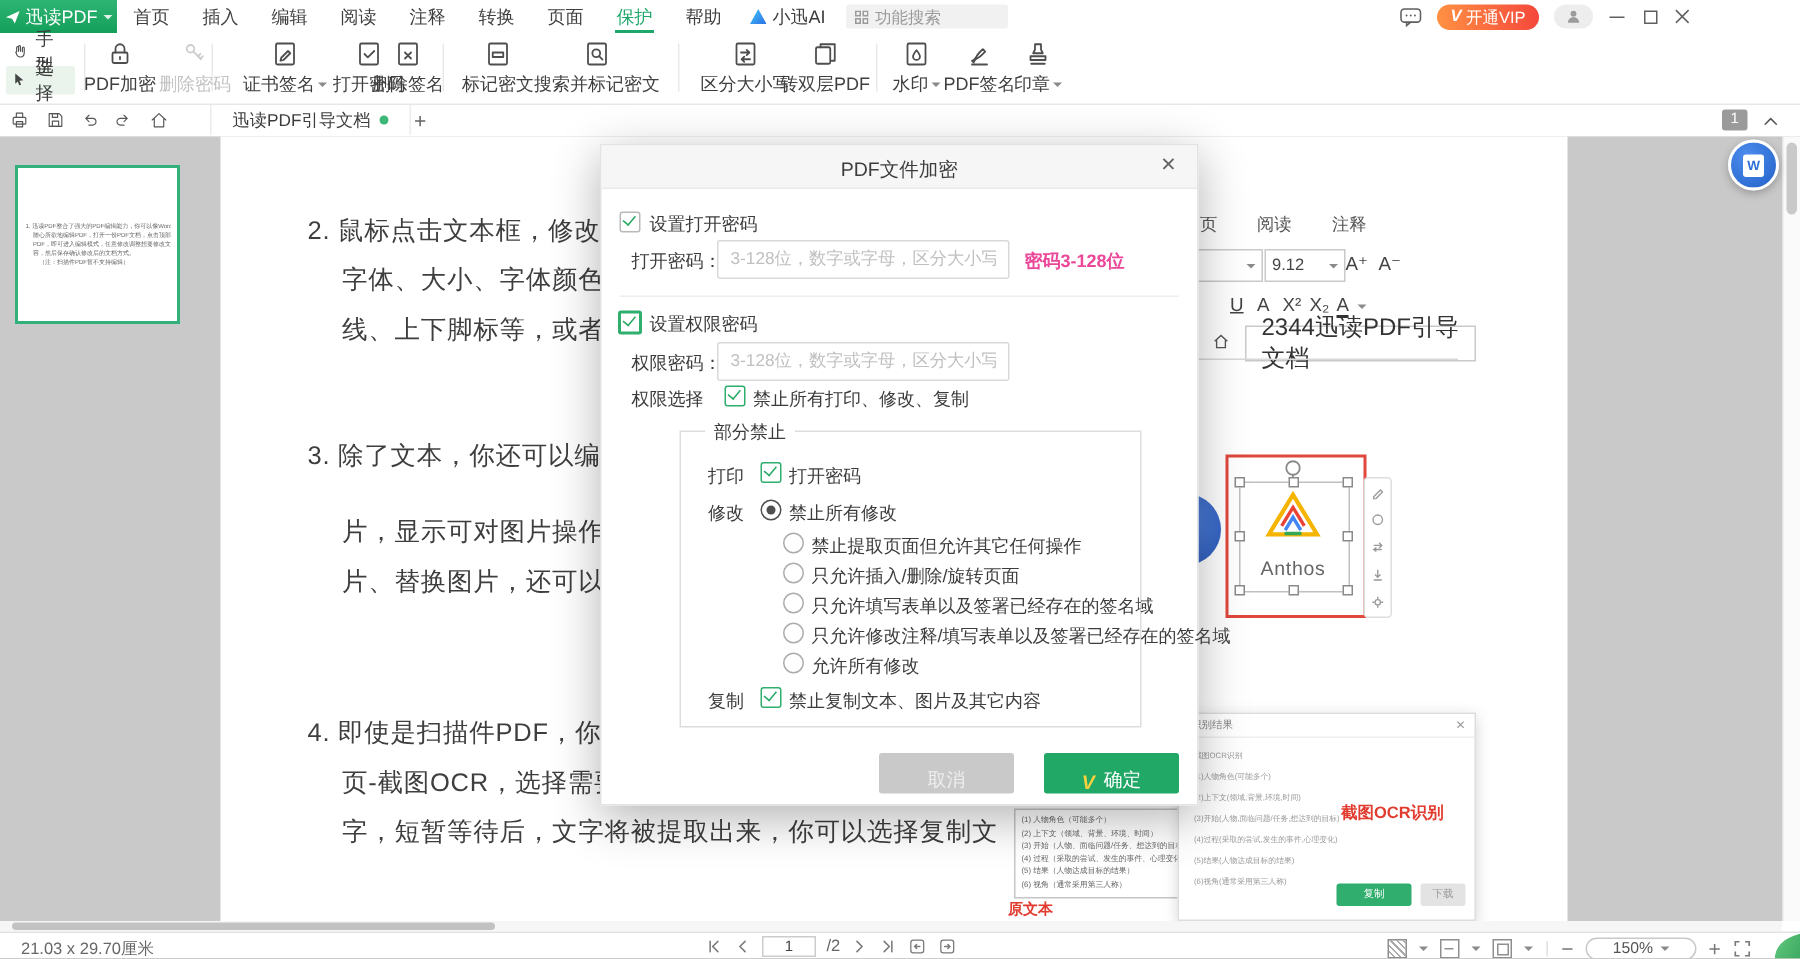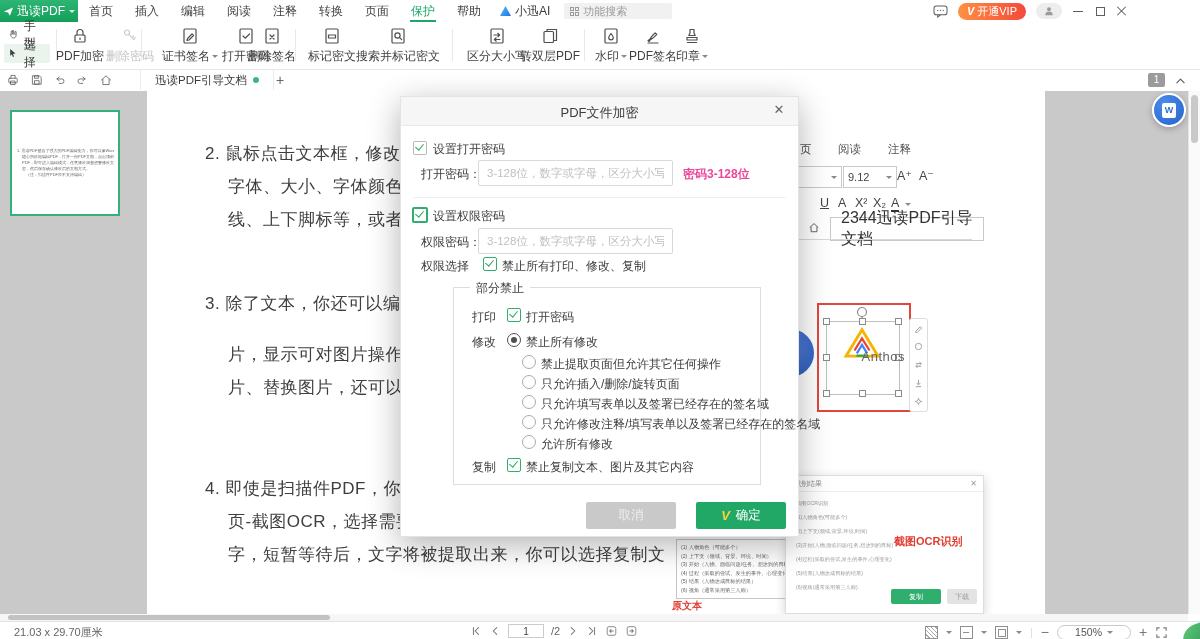--- a/index.html
+++ b/index.html
@@ -102,21 +102,21 @@
   .dlabel{position:absolute;color:#3c3c3c;white-space:nowrap;}
   .dinput{position:absolute;width:195px;height:25px;border:1px solid #d9d9d9;border-radius:2px;font-size:11.5px;color:#444;padding:12px 8px;box-sizing:border-box;font-family:inherit;}
   .dinput::placeholder{color:#c0c0c0;}
   .derr{position:absolute;color:#ec4899;white-space:nowrap;font-weight:bold;}
   .ddiv{position:absolute;left:12px;right:12px;height:1px;background:#efefef;}
   .fieldset{position:absolute;left:52px;top:190px;width:306px;height:196px;border:1px solid #ddd;}
   .legend{position:absolute;left:16px;top:-8px;background:#fff;padding:0 6px;color:#3c3c3c;font-size:12px;}
   .radio{position:absolute;width:12px;height:12px;border:1px solid #ababab;border-radius:50%;background:#fff;}
   .radio.sel{border-color:#4f4f4f;}
   .radio.sel::after{content:"";position:absolute;left:2.5px;top:2.5px;width:6px;height:6px;border-radius:50%;background:#4f4f4f;}
-  .dbtn{position:absolute;top:405px;width:90px;height:27px;border-radius:2px;font-size:12.5px;display:flex;align-items:center;justify-content:center;gap:6px;}
+  .dbtn{position:absolute;top:405px;width:90px;height:27px;border-radius:2px;font-size:12.5px;display:flex;align-items:flex-end;justify-content:center;gap:6px;}
   .btn-cancel{left:185px;background:#c9c9c9;color:#eeeeee;}
   .btn-ok{left:295px;background:#21a766;color:#fff;}
   .vmark{font-style:italic;font-weight:bold;color:#f7d23e;font-size:13px;}
 </style>
 </head>
 <body>
 
 <div id="app">
 
   <div class="titlebar">
@@ -394,21 +394,21 @@
         <span class="seldot" style="left:76px;top:49px"></span>
         <span class="seldot" style="left:4px;top:85px"></span>
         <span class="seldot" style="left:40px;top:85px"></span>
         <span class="seldot" style="left:76px;top:85px"></span>
         <svg style="position:absolute;left:24px;top:22px" width="38" height="32" viewBox="0 0 40 34">
           <path d="M20 3 L37 31 H3 Z" fill="none" stroke="#f4b400" stroke-width="3"></path>
           <path d="M12 25 L20 12 L28 25" fill="none" stroke="#ea4335" stroke-width="2.4"></path>
           <path d="M14.5 28 L20 19 L25.5 28" fill="none" stroke="#4285f4" stroke-width="2.4"></path>
           <path d="M14 30.5 h12" stroke="#34a853" stroke-width="2.4"></path>
         </svg>
-        <div style="position:absolute;left:0;top:44px;width:86px;text-align:right;font-size:13px;color:#666;letter-spacing:.5px">Anthos</div>
+        <div style="position:absolute;left:0;top:66px;width:86px;text-align:center;font-size:13px;color:#666;letter-spacing:.5px">Anthos</div>
       </div>
       <div class="minibar" style="left:762px;top:227px;height:92px">
         <svg width="9" height="9" viewBox="0 0 10 10">
             <path d="M2 8 L7 3 L8.5 4.5 L3.5 9.5 L2 9.7 Z"></path>
           </svg>
         <svg width="9" height="9" viewBox="0 0 10 10">
             <circle cx="5" cy="5" r="3.5"></circle>
           </svg>
         <svg width="9" height="9" viewBox="0 0 10 10">
             <path d="M2 4 h6 M6 2 l2 2 -2 2 M8 7 H2 M4 5.5 L2 7 l2 1.5"></path>

